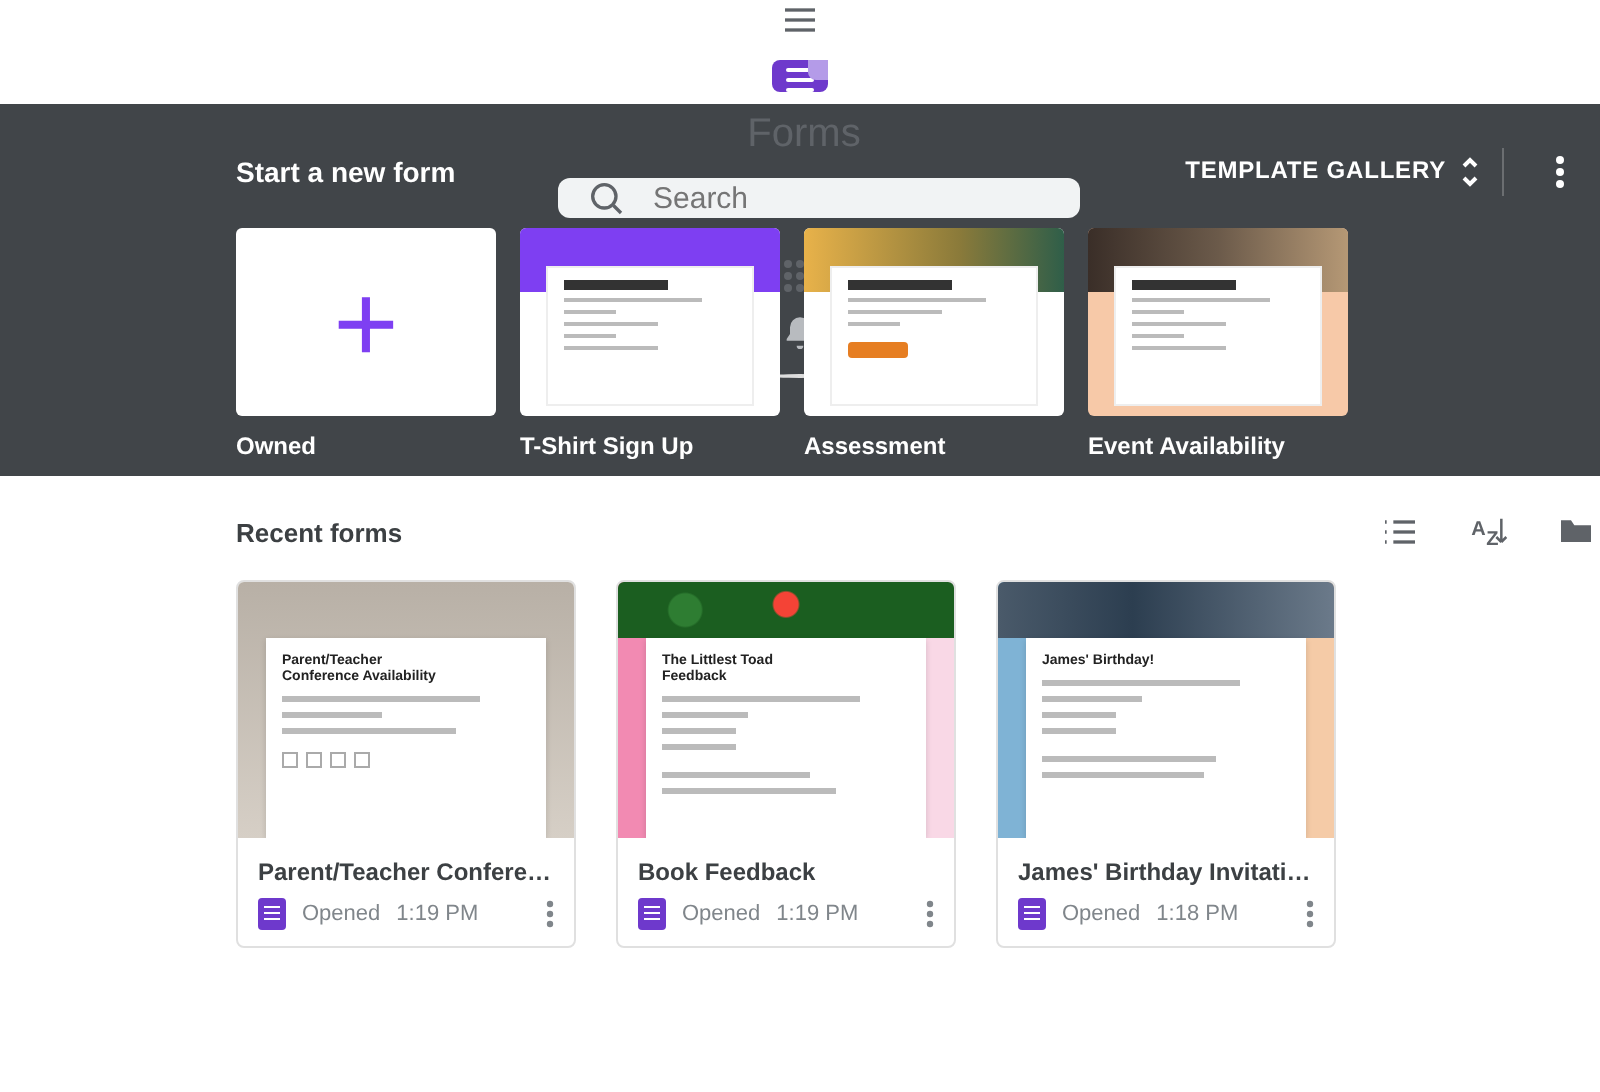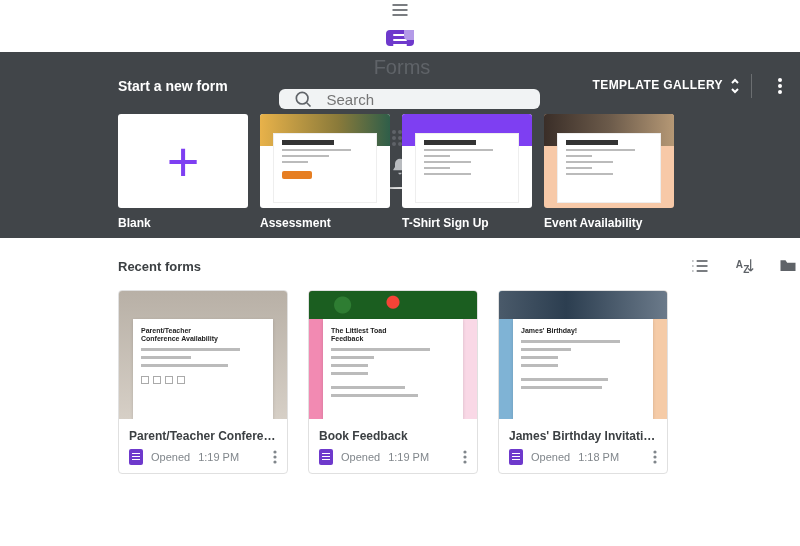--- a/index.html
+++ b/index.html
@@ -122,48 +122,48 @@
               <circle cx="2" cy="14" r="2"></circle>
             </svg>
         </div>
       </div>
     </div>
     <div class="tmpl-grid">
       <div class="tmpl">
         <div class="thumb">
             <div class="plus">+</div>
           </div>
-        <div class="tmpl-label">Blank</div>
+        <div class="tmpl-label">Owned</div>
+      </div>
+      <div class="tmpl">
+        <div class="thumb">
+          <div class="mock-head" style="background:#7e3ff2"></div>
+          <div class="mock-body">
+              <div class="mock-title"></div>
+              <div class="mock-line l"></div>
+              <div class="mock-line s"></div>
+              <div class="mock-line m"></div>
+              <div class="mock-line s"></div>
+              <div class="mock-line m"></div>
+            </div>
+        </div>
+        <div class="tmpl-label">T-Shirt Sign Up</div>
       </div>
       <div class="tmpl">
         <div class="thumb">
           <div class="mock-head" style="background:linear-gradient(90deg,#e8b24a,#8a7a3a 60%,#2f5e49)"></div>
           <div class="mock-body">
               <div class="mock-title"></div>
               <div class="mock-line l"></div>
               <div class="mock-line m"></div>
               <div class="mock-line s"></div>
               <div style="width:30px;height:8px;background:#e67e22;border-radius:2px;margin-top:4px"></div>
             </div>
         </div>
         <div class="tmpl-label">Assessment</div>
-      </div>
-      <div class="tmpl">
-        <div class="thumb">
-          <div class="mock-head" style="background:#7e3ff2"></div>
-          <div class="mock-body">
-              <div class="mock-title"></div>
-              <div class="mock-line l"></div>
-              <div class="mock-line s"></div>
-              <div class="mock-line m"></div>
-              <div class="mock-line s"></div>
-              <div class="mock-line m"></div>
-            </div>
-        </div>
-        <div class="tmpl-label">T-Shirt Sign Up</div>
       </div>
       <div class="tmpl">
         <div class="thumb" style="background:#f7c9a8">
           <div class="mock-head" style="background:linear-gradient(90deg,#3a2e28,#6b5a4a 50%,#b59875)"></div>
           <div class="mock-body">
               <div class="mock-title"></div>
               <div class="mock-line l"></div>
               <div class="mock-line s"></div>
               <div class="mock-line m"></div>
               <div class="mock-line s"></div>

